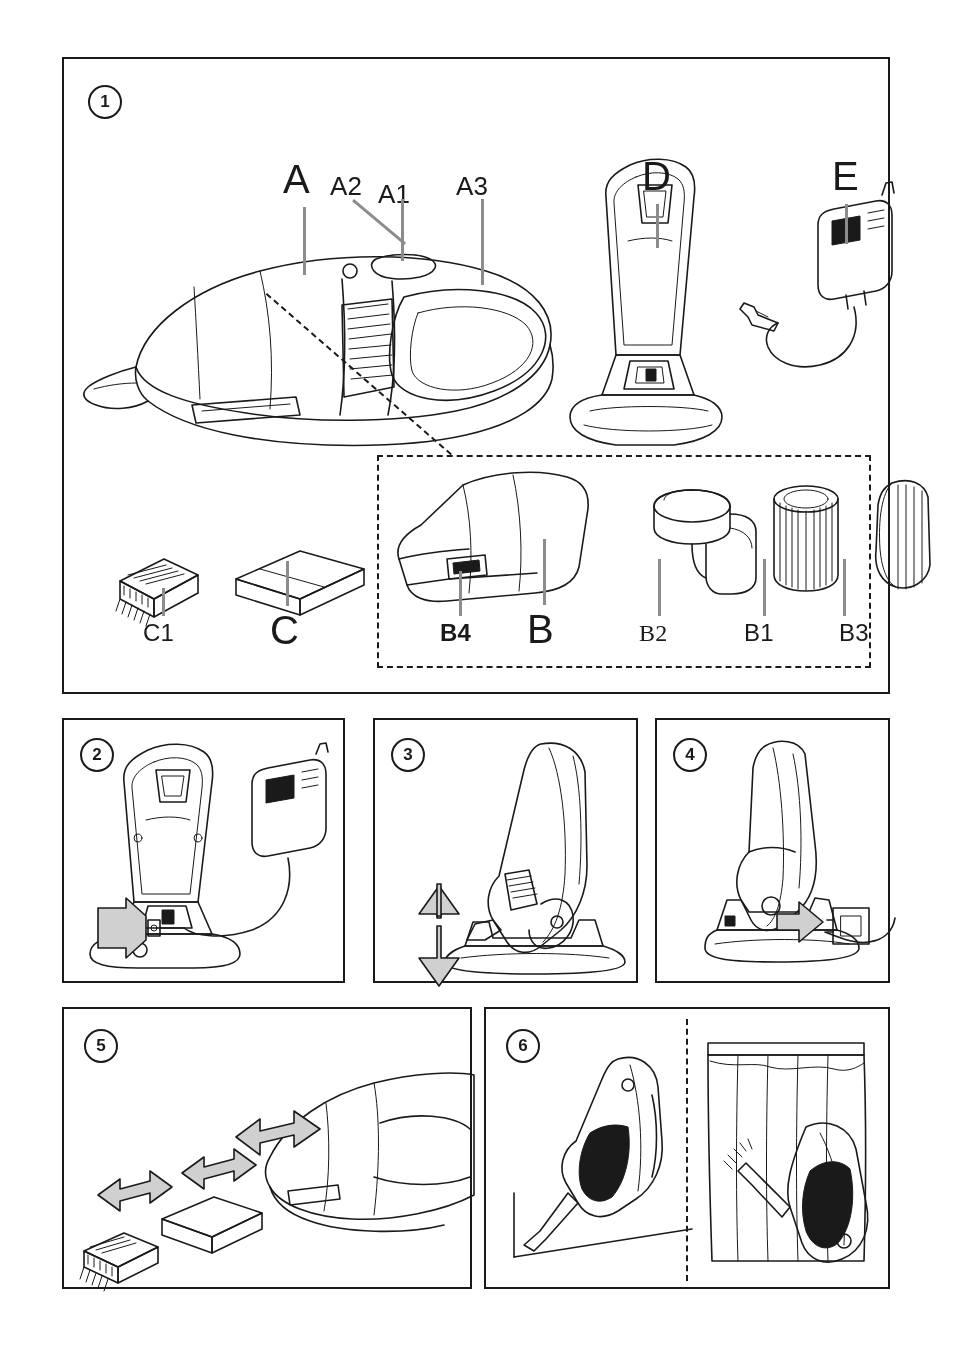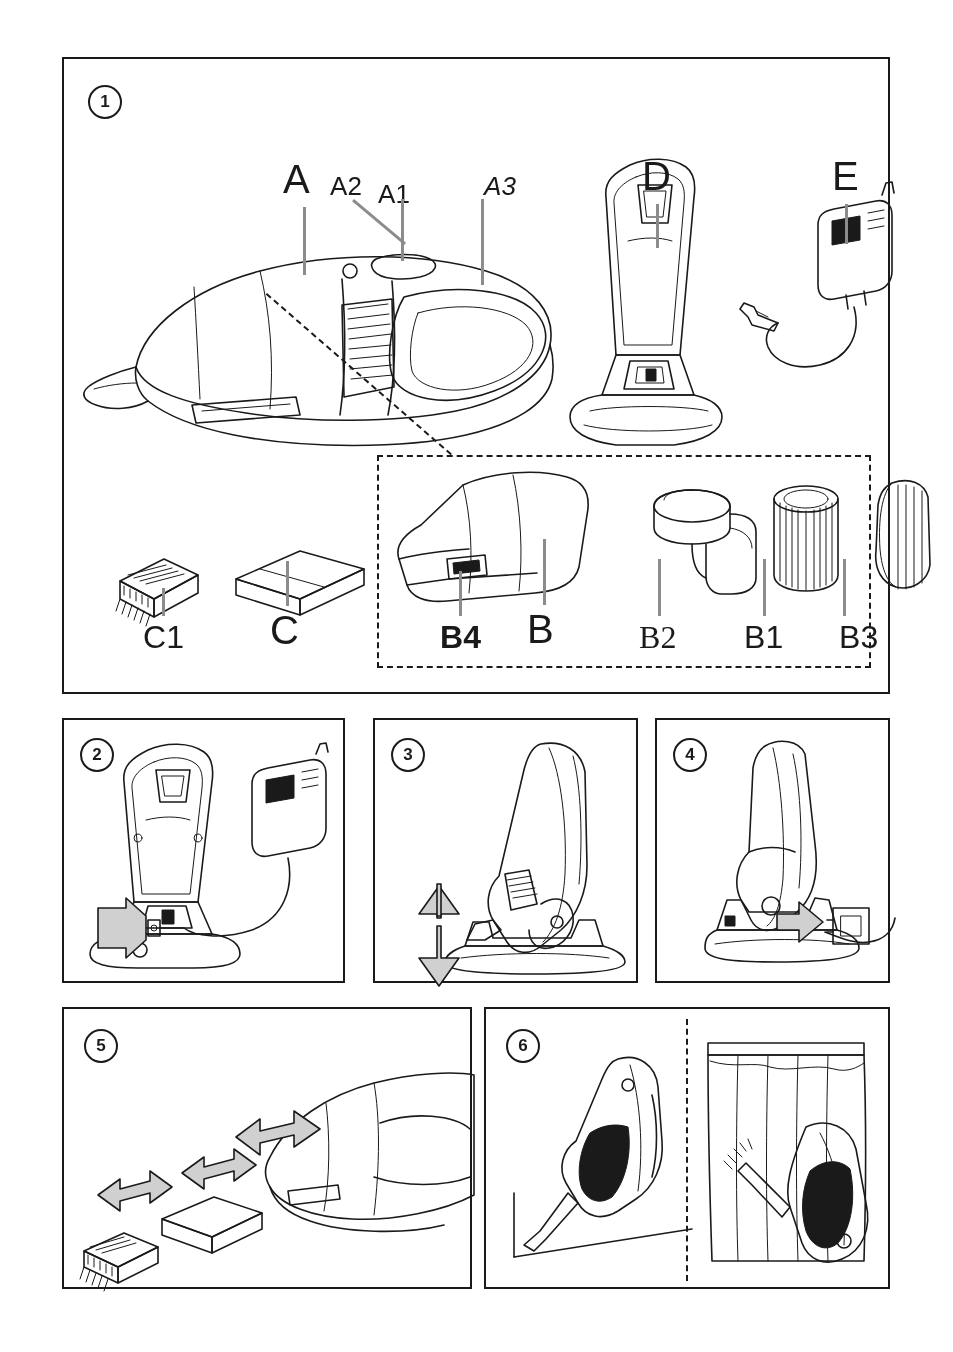--- a/index.html
+++ b/index.html
@@ -10,21 +10,21 @@
   .panel{position:absolute;border:2px solid #1a1a1a;background:#fff;box-sizing:border-box;}
   .dashed{position:absolute;border:2px dashed #1a1a1a;background:transparent;box-sizing:border-box;}
 
   
   .badge{position:absolute;width:30px;height:30px;border:2px solid #1a1a1a;border-radius:50%;
          display:flex;align-items:center;justify-content:center;font-size:17px;font-weight:700;background:#fff;}
 
   
   .lbl{position:absolute;font-size:26px;font-weight:400;letter-spacing:.2px;line-height:1;}
   .lbl.big{font-size:40px;font-weight:400;}
-  .lbl.mid{font-size:32px;text-align:right;}
+  .lbl.mid{font-size:24px;text-align:right;}
 
   
   .leader{position:absolute;background:#8c8c8c;}
   .leader.v{width:3px;}
   .diag{position:absolute;height:3px;background:#8c8c8c;transform-origin:0 0;}
   .dashline{position:absolute;border-top:2px dashed #1a1a1a;transform-origin:0 0;}
 
   svg{display:block;overflow:visible;}
   .ln{fill:none;stroke:#1a1a1a;stroke-width:1.6;stroke-linecap:round;stroke-linejoin:round;}
   .ln-t{fill:none;stroke:#1a1a1a;stroke-width:1;stroke-linecap:round;stroke-linejoin:round;}
@@ -82,21 +82,21 @@
 
     <div class="lbl big" style="left:219px;top:100px;">A</div>
     <div class="leader v" style="left:239px;top:148px;height:68px;"></div>
 
     <div class="lbl" style="left:266px;top:114px;">A2</div>
     <div class="diag" style="left:290px;top:140px;width:68px;transform:rotate(40deg);"></div>
 
     <div class="lbl" style="left:314px;top:114px;margin-top:8px;">A1</div>
     <div class="leader v" style="left:337px;top:140px;height:62px;"></div>
 
-    <div class="lbl" style="left:420px;top:114px;font-style:italic;">A3</div>
+    <div class="lbl" style="left:392px;top:114px;">A3</div>
     <div class="leader v" style="left:417px;top:140px;height:86px;"></div>
 
     <div class="dashline" style="left:203px;top:234px;width:245px;transform:rotate(41deg);"></div>
 
     <svg style="position:absolute;left:480px;top:90px;" width="220" height="310" viewBox="0 0 220 310">
       <path class="ln" d="M86 16 C104 8 128 8 142 18 C150 24 152 34 150 48 L136 206 L72 206 L62 48 C60 32 70 24 86 16 Z"></path>
       <path class="ln-t" d="M92 28 C106 22 124 22 134 30 C140 35 141 43 140 54 L128 196 L80 196 L70 54 C69 42 80 33 92 28 Z"></path>
       <path class="ln" d="M94 36 L128 36 L124 74 L98 74 Z" fill="#fff"></path>
       <path class="ln-t" d="M100 42 L122 42 L119 68 L103 68 Z"></path>
       <path class="ln-t" d="M84 92 C100 88 116 88 128 92"></path>

